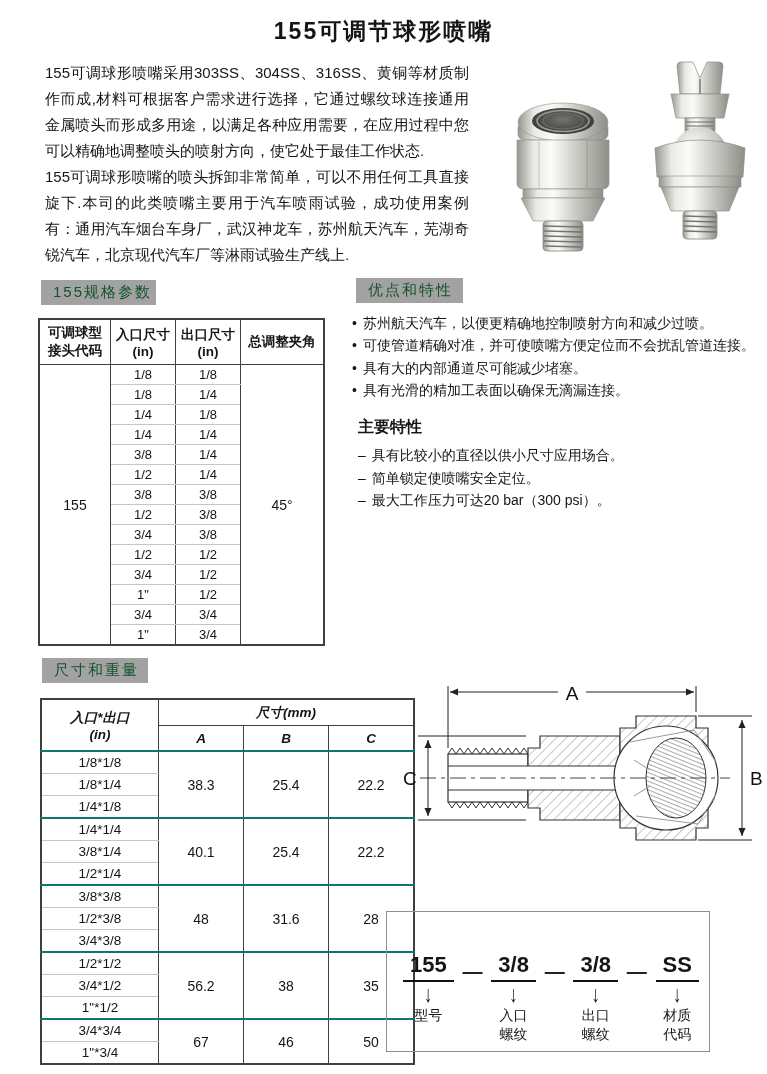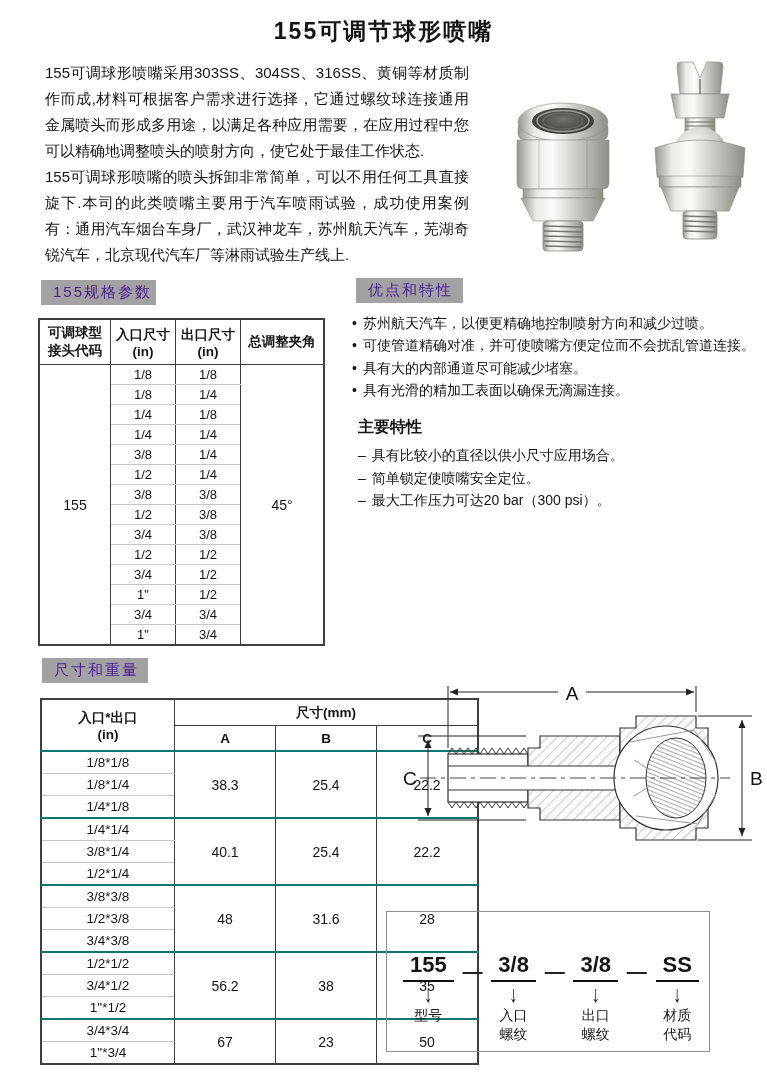--- a/index.html
+++ b/index.html
@@ -6,21 +6,21 @@
   .page{position:relative;width:767px;height:1074px;background:#fff;overflow:hidden;
         font-family:"Liberation Sans", sans-serif;color:#151515;}
 
   .title{position:absolute;top:16px;left:0;width:767px;text-align:center;
          font-size:23px;font-weight:bold;letter-spacing:2px;}
 
   .intro{position:absolute;left:45px;top:60px;width:424px;font-size:15px;
          line-height:1.73;text-align:justify;}
   .intro p{margin:0;}
 
-  .sec-hdr{position:absolute;background:#a2a2a2;color:#4c1d95;font-size:15px;
+  .sec-hdr{position:absolute;background:#a2a2a2;color:#14532d;font-size:15px;
            letter-spacing:2px;display:flex;align-items:center;padding-left:12px;
            box-sizing:border-box;}
 
   
   table{border-collapse:collapse;}
   .spec{position:absolute;left:38px;top:318px;border:2px solid #3f3f3f;}
   .spec th{border:1px solid #3f3f3f;font-size:13.5px;font-weight:bold;
            height:44px;white-space:pre-line;padding:0 3px;text-align:center;}
   .spec td{border-left:1px solid #3f3f3f;border-right:1px solid #3f3f3f;
            border-top:1px solid #c6c6c6;border-bottom:1px solid #c6c6c6;
@@ -33,21 +33,21 @@
   .feat-item{font-size:14px;line-height:22.4px;white-space:nowrap;}
   .feat-item .bullet{margin-right:6px;font-size:14px;}
   .keyfeat{position:absolute;left:358px;top:417px;width:400px;}
   .keyfeat .kf-title{font-size:16px;font-weight:bold;margin-bottom:6px;}
   .kf-item{font-size:14px;line-height:22.6px;white-space:nowrap;}
   .kf-item .dash{margin-right:6px;}
 
   
   .dim{position:absolute;left:40px;top:698px;border:2px solid #3f3f3f;}
   .dim th{border:1px solid #3f3f3f;font-size:13.5px;font-weight:bold;
-          white-space:pre-line;text-align:center;padding:2px 20px;}
+          white-space:pre-line;text-align:center;padding:2px 12px;font-style:italic;}
   .dim th.c1{width:92px;} .dim th.cs{width:60px;height:20px;}
   .dim th.szhdr{height:21px;}
   .dim td{border-left:1px solid #3f3f3f;border-right:1px solid #3f3f3f;
           border-top:1px solid #c6c6c6;border-bottom:1px solid #c6c6c6;
           font-size:13.5px;text-align:center;height:21px;padding:0 2px;}
   .dim tr.gs td{border-top:2px solid #0f766e;}
   .dim td.val{font-size:14px;}
 
   
   .drawing{position:absolute;left:398px;top:658px;}
@@ -298,21 +298,21 @@
     </tr>
     <tr>
           <td>3/4*1/2</td>
         </tr>
     <tr>
           <td>1"*1/2</td>
         </tr>
     <tr class="gs">
       <td>3/4*3/4</td>
       <td class="val" rowspan="2">67</td>
-      <td class="val" rowspan="2">23</td>
+      <td class="val" rowspan="2">46</td>
       <td class="val" rowspan="2">50</td>
     </tr>
     <tr>
           <td>1"*3/4</td>
         </tr>
   </tbody>
     </table>
 
   <svg class="drawing" width="365" height="235" viewBox="0 0 365 235">
     <defs>

